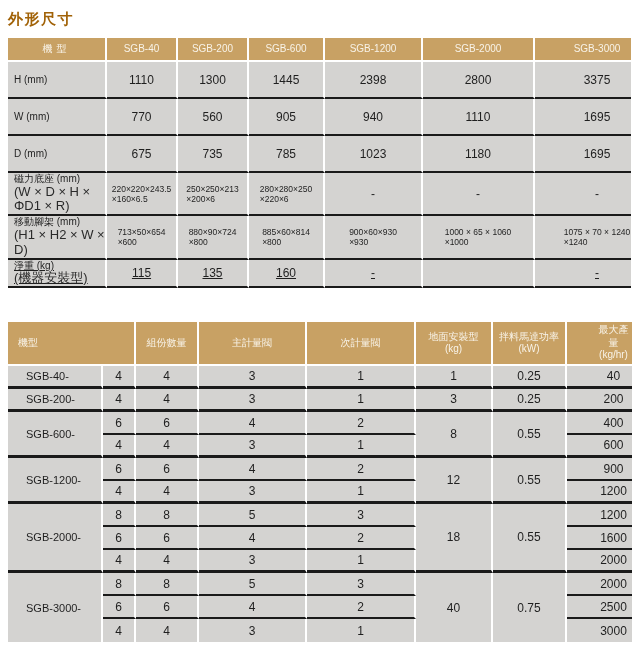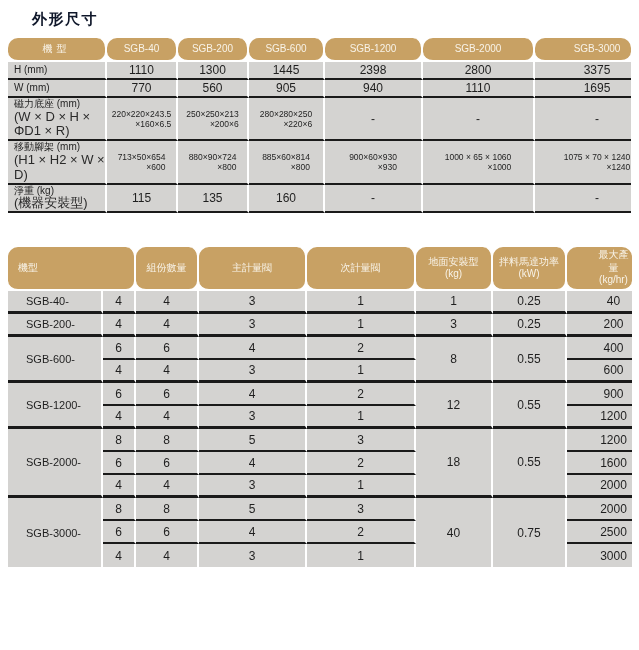--- a/index.html
+++ b/index.html
@@ -4,53 +4,51 @@
 <style>
   * { box-sizing: border-box; margin: 0; padding: 0; }
   html, body { background: #ffffff; }
   body {
     width: 639px; height: 650px; overflow: hidden;
     font-family: "Liberation Sans", "DejaVu Sans", sans-serif;
     color: #1f1f1f;
   }
   .page { padding: 10px 7px 0 8px; }
   .section-title {
-    font-size: 15px; font-weight: bold; color: #0f172a;
+    font-size: 15px; font-weight: bold; color: #a16207;
     letter-spacing: 1.5px;
-    margin-left: 24px;
   }
   table { border-collapse: separate; border-spacing: 0; table-layout: fixed; }
   th, td { vertical-align: middle; }
   th {
     background: #c8a164; color: #f8f3e8; font-weight: normal;
     font-size: 10px; text-align: center; white-space: pre-line;
     border-right: 2px solid #ffffff; border-bottom: 2px solid #ffffff;
     line-height: 1.25;
-    border-radius: 10px;
   }
   td {
     background: #d4d3d1; font-size: 12px; text-align: center;
     border-right: 2px solid #ffffff;
   }
   .lastcol { border-right: none !important; padding-left: 28px; }
 
   
   #t1 { width: 623px; margin-top: 9px; }
   #t1 thead tr { height: 24px; }
-  #t1 tbody tr { height: 18px; }
+  #t1 tbody tr { height: 37px; }
   #t1 tbody tr.tall { height: 32px; }
-  #t1 tbody tr.med { height: 24px; }
+  #t1 tbody tr.med { height: 24px; text-decoration: underline; }
   #t1 td { border-bottom: 2px solid #1a1a1a; }
   #t1 tr.lastrow td { border-bottom: none; }
   #t1 .rowlabel { text-align: left; padding-left: 6px; line-height: 1.15; }
   #t1 .rowlabel .main { font-size: 10px; }
   #t1 .rowlabel .sub { font-size: 13px; color: #2a2a2a; }
   #t1 .spread { letter-spacing: 4px; }
   td.dims { font-size: 8.5px; line-height: 1.2; }
-  td.dims span { display: inline-block; text-align: right; white-space: pre-line; }
+  td.dims span { display: inline-block; text-align: left; white-space: pre-line; }
 
   
   #t2 { width: 624px; margin-top: 11px; }
   #t2 thead tr { height: 44px; }
   #t2 tbody tr { height: 23px; }
   #t2 th.model-h { text-align: left; padding-left: 10px; }
   #t2 td.sep  { border-bottom: 2px solid #1a1a1a; }
   #t2 td.gbot { border-bottom: 3px solid #1a1a1a; }
   #t2 td.nobot { border-bottom: none; }
   #t2 .model { text-align: left; padding-left: 18px; font-size: 11px; }
@@ -98,20 +96,31 @@
       </tr>
       <tr>
         <td class="rowlabel">
             <div class="main">W (mm)</div>
           </td>
         <td>770</td>
         <td>560</td>
         <td>905</td>
         <td>940</td>
         <td>1110</td>
+        <td class="lastcol">1695</td>
+      </tr>
+      <tr>
+        <td class="rowlabel">
+            <div class="main">D (mm)</div>
+          </td>
+        <td>675</td>
+        <td>735</td>
+        <td>785</td>
+        <td>1023</td>
+        <td>1180</td>
         <td class="lastcol">1695</td>
       </tr>
       <tr class="tall">
         <td class="rowlabel">
           <div class="main">磁力底座 (mm)</div>
           <div class="sub">(W × D × H × ΦD1 × R)</div>
         </td>
         <td class="dims"><span>220×220×243.5
 ×160×6.5</span></td>
         <td class="dims"><span>250×250×213

